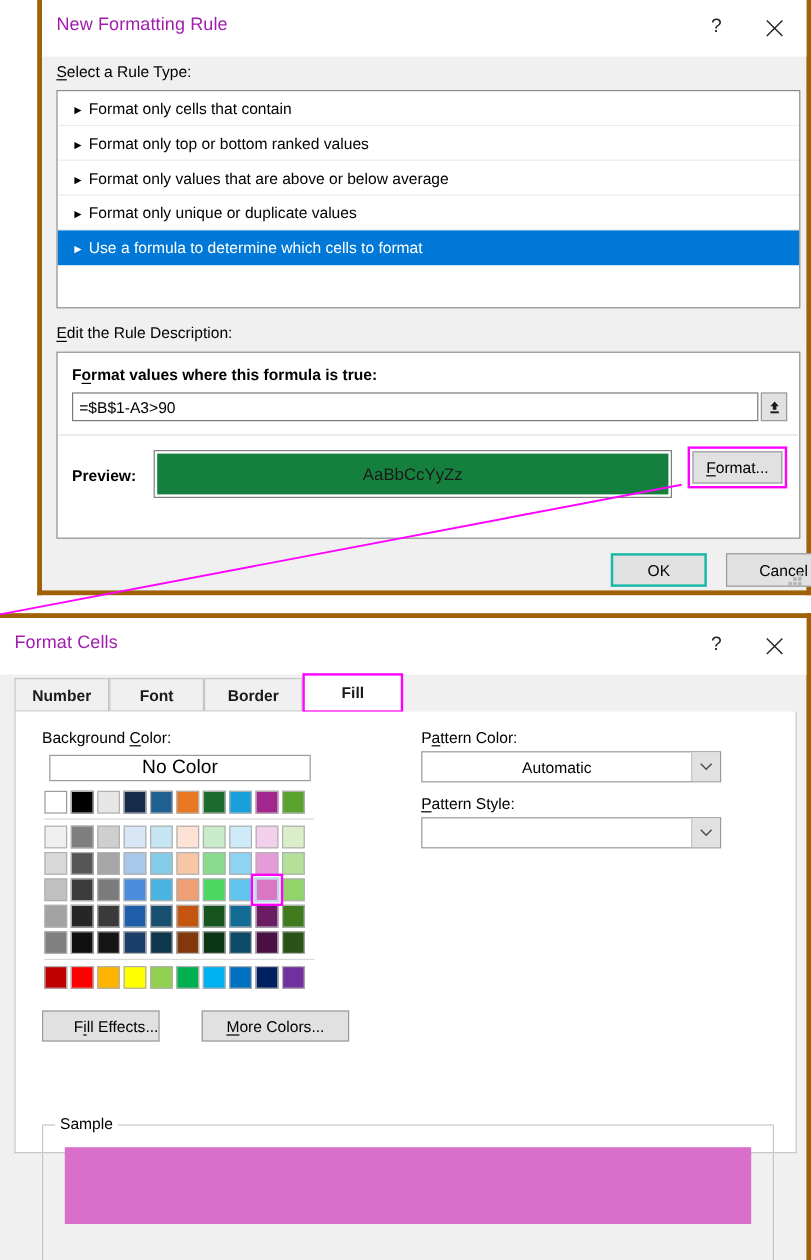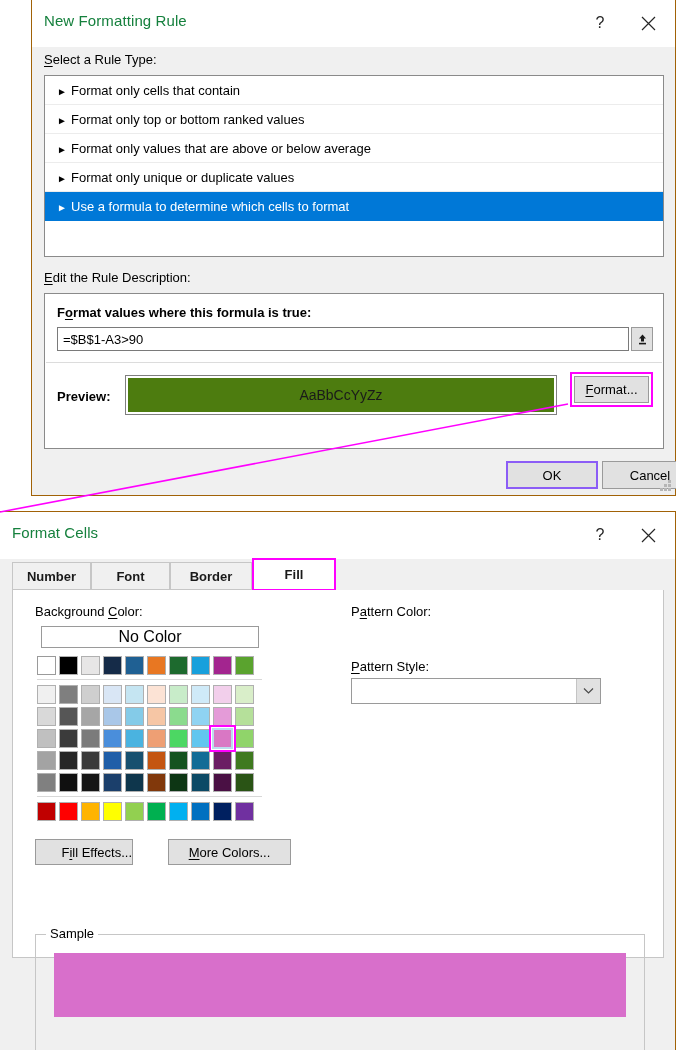--- a/index.html
+++ b/index.html
@@ -3,26 +3,26 @@
 <meta charset="utf-8">
 <style>
   html,body{margin:0;padding:0;}
   body{
     width:676px;height:1050px;
     background:#ffffff;
     font-family:"Liberation Sans",sans-serif;
     font-size:13px;color:#000000;
     position:relative;overflow:hidden;
   }
-  .dlg{position:absolute;background:#f0f0f0;border:1px solid #a16207;box-sizing:border-box;}
+  .dlg{position:absolute;background:#f0f0f0;border:4px solid #a16207;box-sizing:border-box;}
 
   
   #nfr{left:31px;top:0;width:645px;height:496px;border-top:none;}
   .titlebar{height:46px;background:#ffffff;position:relative;border-bottom:1px solid #ffffff;}
-  .title-text{position:absolute;left:12px;top:12px;font-size:15px;color:#15803d;letter-spacing:.1px;}
+  .title-text{position:absolute;left:12px;top:12px;font-size:15px;color:#a21caf;letter-spacing:.1px;}
   .tb-btn{position:absolute;top:0;height:46px;width:46px;display:flex;align-items:center;justify-content:center;color:#262626;}
   .tb-help{font-size:16px;}
   .tb-close svg{display:block;}
 
   .sec-label{position:absolute;font-size:13px;color:#000;}
   .sec-label u{text-decoration:underline;}
 
   .listbox{position:absolute;left:12px;top:75px;width:620px;height:182px;background:#fff;border:1px solid #8a8a8a;box-sizing:border-box;overflow:hidden;}
   .lb-item{height:29px;line-height:29px;padding-left:12px;font-size:13px;color:#000;border-bottom:1px solid #ececec;box-sizing:border-box;white-space:nowrap;}
   .lb-item:last-child{border-bottom:none;}
@@ -41,21 +41,21 @@
   .sep-line{position:absolute;left:1px;right:1px;height:1px;background:#dcdcdc;}
 
   .prev-label{position:absolute;left:12px;top:95px;font-weight:bold;font-size:13px;}
   .prev-box{position:absolute;left:80px;top:81px;width:432px;height:40px;border:1px solid #7f7f7f;box-sizing:border-box;padding:2px;background:#fff;}
   .prev-fill{width:100%;height:100%;display:flex;align-items:center;justify-content:center;font-size:14px;color:#1a1a1a;}
   .fmt-btn-hl{position:absolute;left:525px;top:78px;width:83px;height:35px;border:2px solid #ff00ff;box-sizing:border-box;padding:2px;}
   .fmt-btn{width:100%;height:100%;background:#e1e1e1;border:1px solid #9a9a9a;box-sizing:border-box;
      display:flex;align-items:center;justify-content:center;font-size:13px;}
 
   .btn{background:#e1e1e1;border:1px solid #9a9a9a;box-sizing:border-box;display:flex;align-items:center;justify-content:center;font-size:13px;color:#000;}
-  #okbtn{position:absolute;left:474px;top:461px;width:92px;height:28px;border:2px solid #8b5cf6;background:#e1e1e1;}
+  #okbtn{position:absolute;left:474px;top:461px;width:80px;height:28px;border:2px solid #14b8a6;background:#e1e1e1;}
   #cancelbtn{position:absolute;left:570px;top:461px;width:96px;height:28px;}
   #grip{position:absolute;right:4px;bottom:3px;width:12px;height:12px;}
   #grip i{position:absolute;width:3px;height:3px;background:#b5b5b5;}
 
   
   #fcells{left:0;top:511px;width:676px;height:539px;border-bottom:none;border-left:none;}
   #fcells .titlebar{height:46px;}
   .tabstrip{position:absolute;left:0;top:46px;width:100%;height:32px;font-weight:bold;}
   .tab{position:absolute;top:4px;height:28px;background:#f0f0f0;border:1px solid #c6c6c6;box-sizing:border-box;
      display:flex;align-items:center;justify-content:center;font-size:13px;color:#1a1a1a;}
@@ -136,21 +136,21 @@
           <path d="M6.5 1.5 L10 5.5 L8 5.5 L8 8.5 L5 8.5 L5 5.5 L3 5.5 Z" fill="#1a1a1a"></path>
           <rect x="3" y="9.8" width="7" height="1.6" fill="#1a1a1a"></rect>
         </svg>
       </div>
     </div>
 
     <div class="sep-line" style="top:68px;"></div>
 
     <div class="prev-label">Preview:</div>
     <div class="prev-box">
-      <div class="prev-fill" id="prevfill" style="background: #4d7c0f;">AaBbCcYyZz</div>
+      <div class="prev-fill" id="prevfill" style="background: #15803d;">AaBbCcYyZz</div>
     </div>
     <div class="fmt-btn-hl">
       <div class="fmt-btn">
         <span><u>F</u><span>ormat...</span></span>
       </div>
     </div>
   </div>
 
   <div class="btn" id="okbtn">OK</div>
   <div class="btn" id="cancelbtn">Cancel</div>
@@ -281,20 +281,28 @@
           <div class="sw" style="background: rgb(0, 176, 240);"></div>
           <div class="sw" style="background: rgb(0, 112, 192);"></div>
           <div class="sw" style="background: rgb(0, 32, 96);"></div>
           <div class="sw" style="background: rgb(112, 48, 160);"></div>
         </div>
     </div>
 
     <div class="p-label" style="left:338px;top:14px;">
       P<u>a</u><span>ttern Color:</span>
     </div>
+    <div class="combo" id="patcolor">
+      <span class="val">Automatic</span>
+      <span class="arrow">
+        <svg width="11" height="8" viewBox="0 0 11 8">
+            <path d="M1 1.5 L5.5 6 L10 1.5" stroke="#4a4a4a" stroke-width="1.2" fill="none"></path>
+          </svg>
+      </span>
+    </div>
 
     <div class="p-label" style="left:338px;top:69px;">
       <u>P</u><span>attern Style:</span>
     </div>
     <div class="combo" id="patstyle">
       <span class="val"></span>
       <span class="arrow">
         <svg width="11" height="8" viewBox="0 0 11 8">
             <path d="M1 1.5 L5.5 6 L10 1.5" stroke="#4a4a4a" stroke-width="1.2" fill="none"></path>
           </svg>

